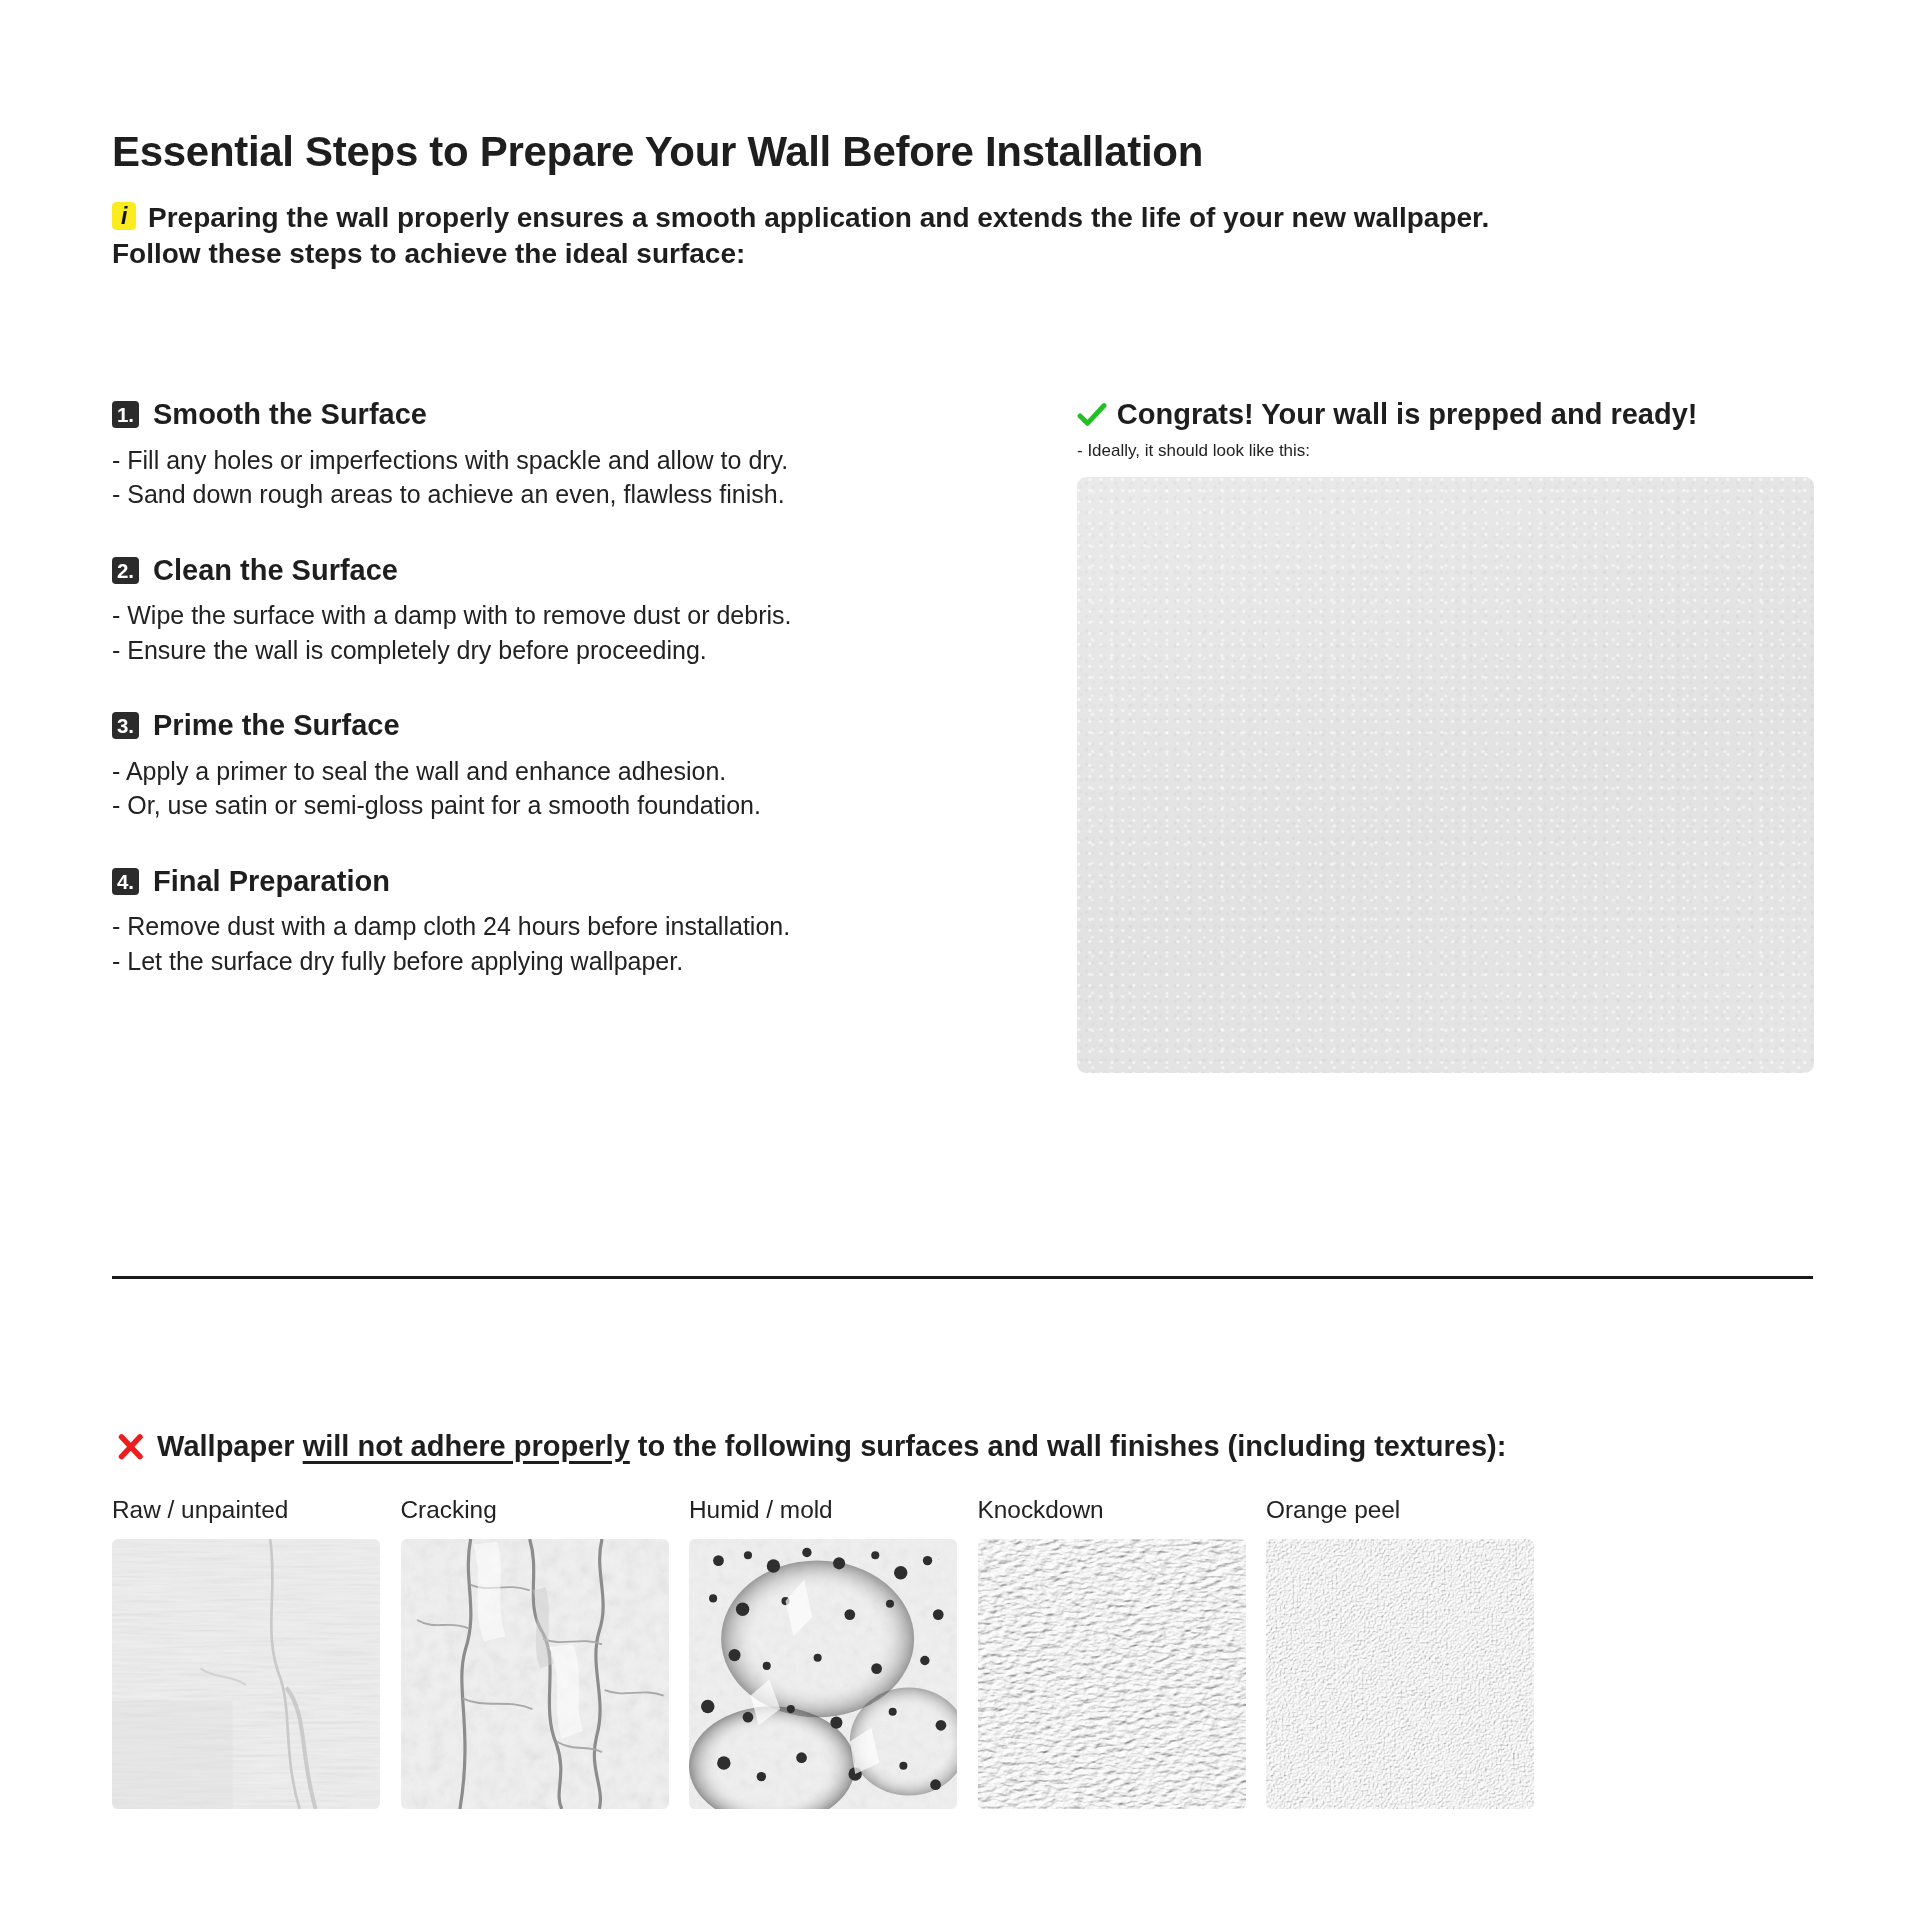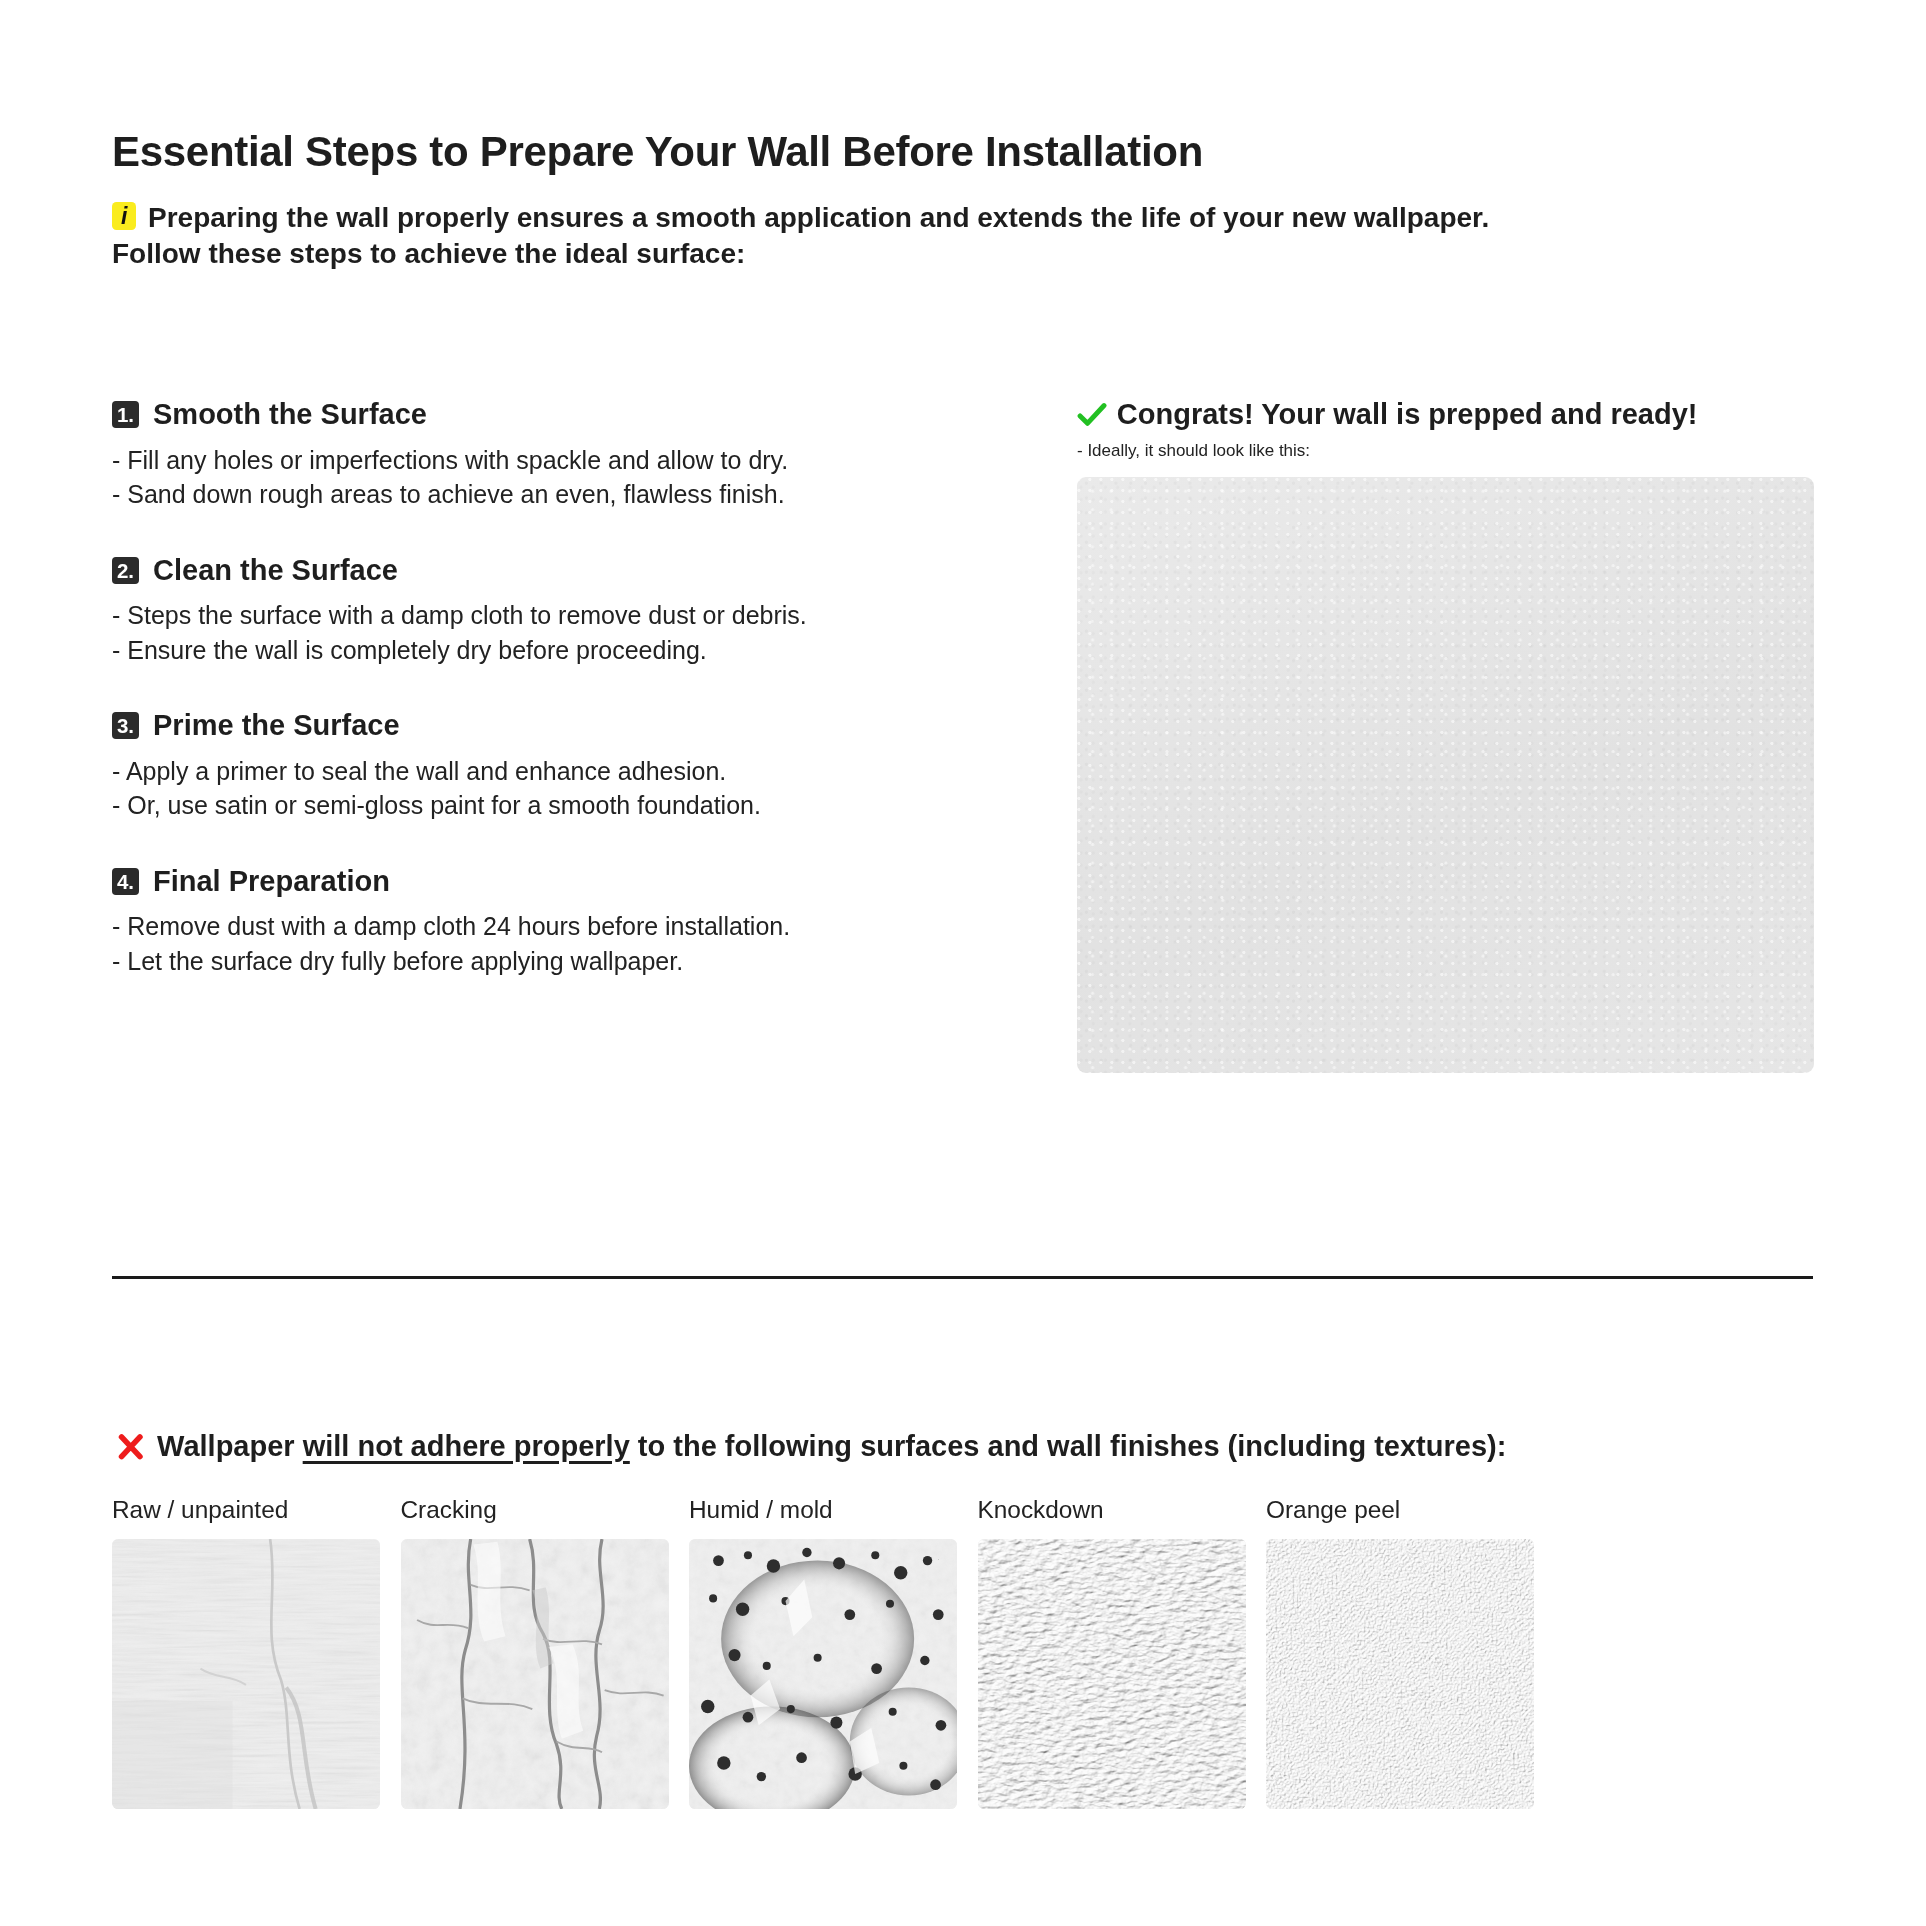--- a/index.html
+++ b/index.html
@@ -233,21 +233,21 @@
       </div>
       <div class="step-line">- Fill any holes or imperfections with spackle and allow to dry.</div>
       <div class="step-line">- Sand down rough areas to achieve an even, flawless finish.</div>
     </div>
 
     <div class="step">
       <div class="step-head">
         <span class="step-num">2.</span>
         <span>Clean the Surface</span>
       </div>
-      <div class="step-line">- Steps the surface with a damp cloth to remove dust or debris.</div>
+      <div class="step-line">- Wipe the surface with a damp with to remove dust or debris.</div>
       <div class="step-line">- Ensure the wall is completely dry before proceeding.</div>
     </div>
 
     <div class="step">
       <div class="step-head">
         <span class="step-num">3.</span>
         <span>Prime the Surface</span>
       </div>
       <div class="step-line">- Apply a primer to seal the wall and enhance adhesion.</div>
       <div class="step-line">- Or, use satin or semi-gloss paint for a smooth foundation.</div>

